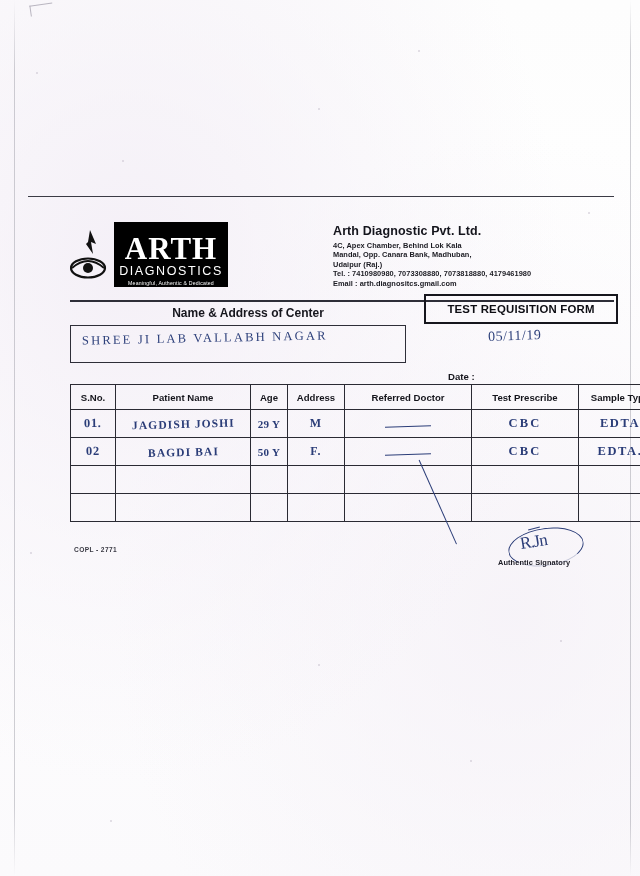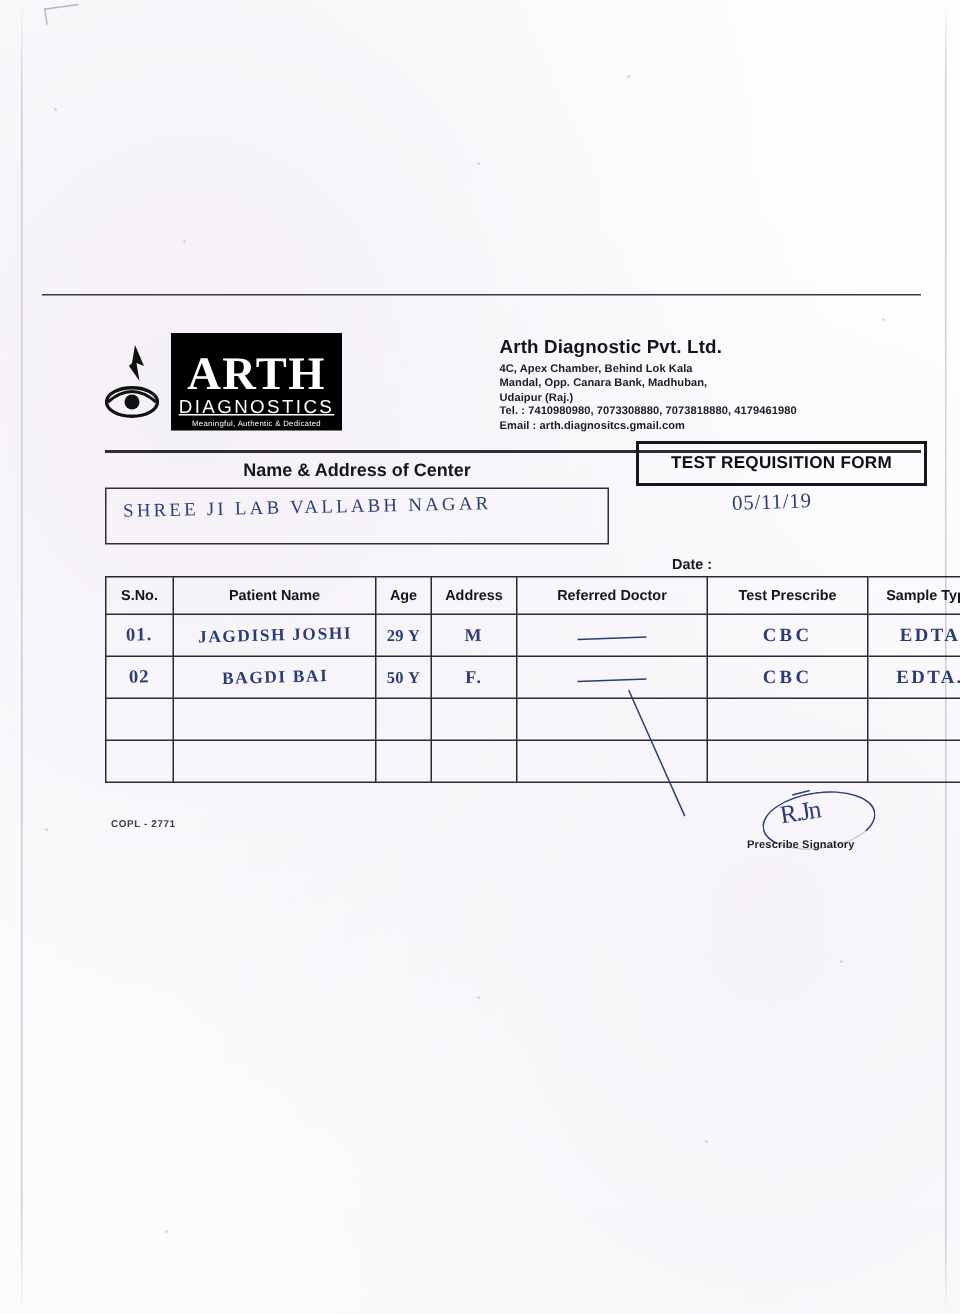--- a/index.html
+++ b/index.html
@@ -87,21 +87,20 @@
     line-height: 30px;
     padding-top: 12px;
     color: #fff;
   }
   .logo-diag {
     font-family: "Liberation Sans", sans-serif;
     font-size: 12.5px;
     letter-spacing: 1.6px;
     line-height: 14px;
     color: #fff;
-    text-decoration: underline;
   }
   .logo-tag {
     font-family: "Liberation Sans", sans-serif;
     font-size: 5.2px;
     letter-spacing: .2px;
     line-height: 8px;
     color: #fff;
     background: #000;
     margin-top: 1px;
   }
@@ -131,21 +130,21 @@
     left: 42px; top: 104px;
     width: 544px;
   }
   .band-rule {
     position: absolute;
     left: 0; top: 0; width: 544px; height: 2px;
     background: #2e2e38;
   }
   .center-title {
     position: absolute;
-    left: 38px; top: 6px;
+    left: 48px; top: 6px;
     width: 260px;
     text-align: center;
     font-size: 12px;
     font-weight: bold;
     color: #16161d;
   }
   .center-box {
     position: absolute;
     left: 0; top: 25px;
     width: 334px; height: 36px;
@@ -423,15 +422,15 @@
   </tbody>
     </table>
 
   <div class="copl">COPL - 2771</div>
 
   <div class="sign-area">
     <div class="sign-leader"></div>
     <div class="sign-ellipse"></div>
     <div class="pen-mark"></div>
     <div class="sign-ink">R.Jn</div>
-    <div class="sign-label">Prescribe Signatory</div>
+    <div class="sign-label">Authentic Signatory</div>
   </div>
 </div>
 
 </body></html>

